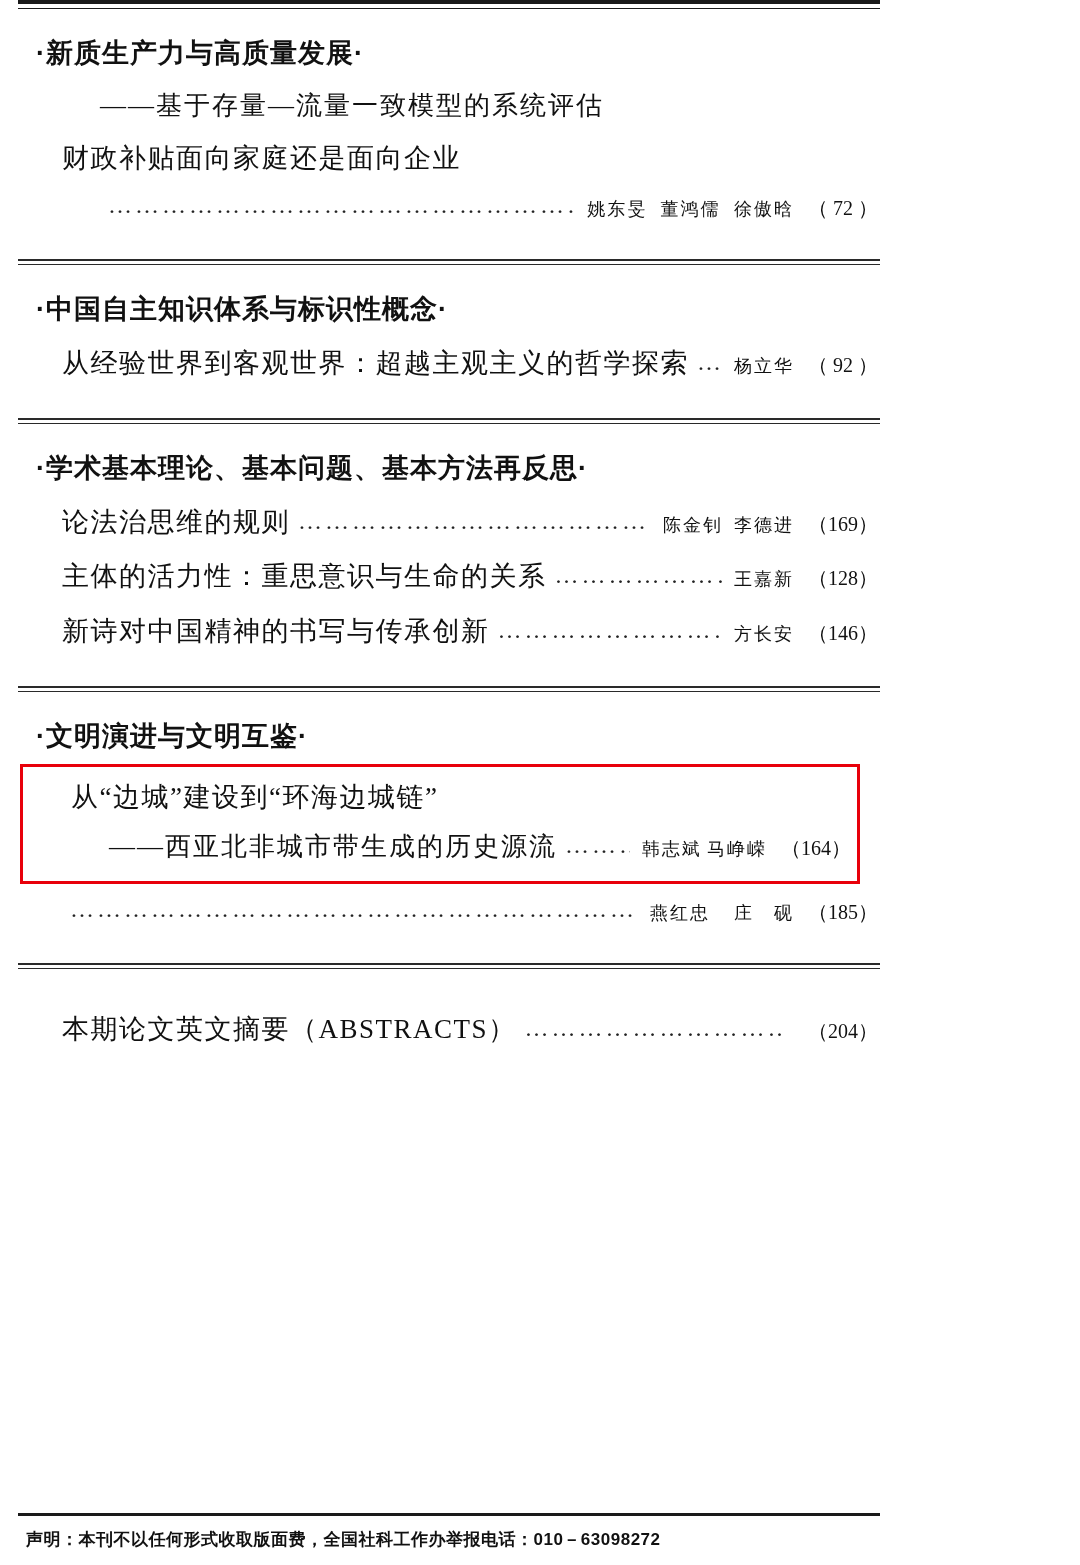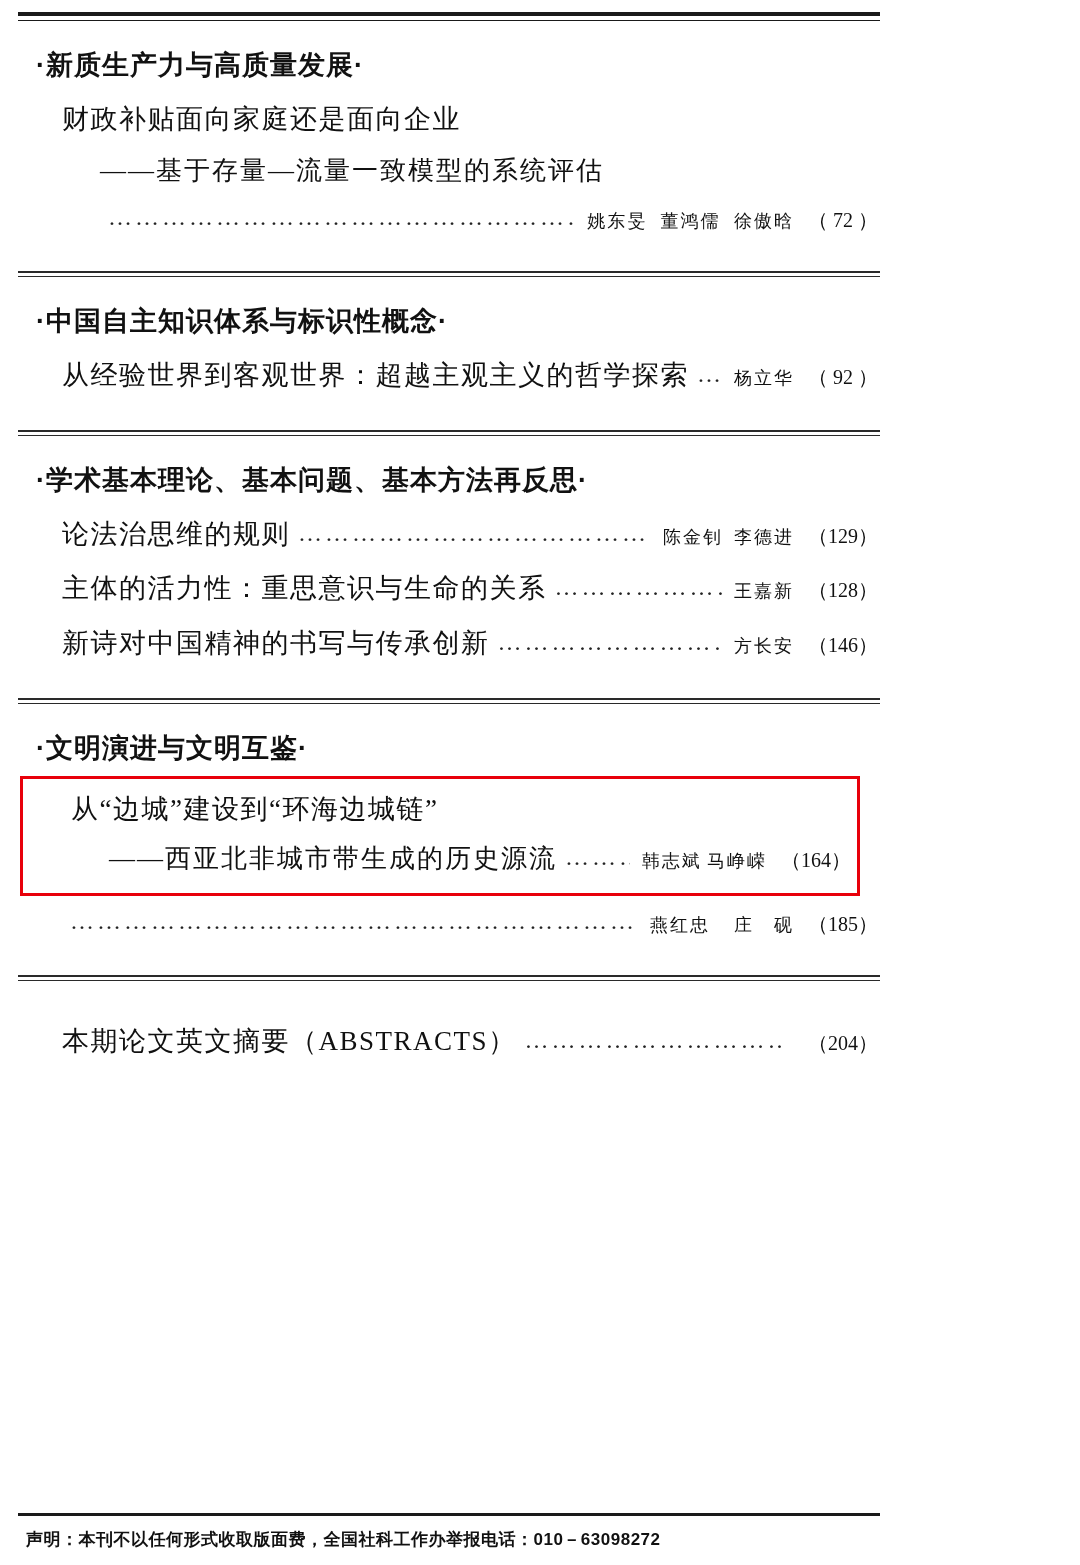--- a/index.html
+++ b/index.html
@@ -12,21 +12,21 @@
     background: #ffffff;
     font-family: "Liberation Serif", "DejaVu Serif", serif;
     color: #111111;
     position: relative;
     overflow: hidden;
   }
   .page {
     width: 898px;
     height: 1565px;
     box-sizing: border-box;
-    padding: 12px 18px;
+    padding: 0 18px;
     position: relative;
   }
 
   
   .rule-double-top {
     margin: 0 0 0 0;
     border: 0;
     border-top: 4px solid #1a1a1a;
     border-bottom: 1px solid #1a1a1a;
     height: 4px;
@@ -142,26 +142,26 @@
 <body>
 
 <div class="page">
 
   <hr class="rule-double-top">
 
   <div class="section">
     <div class="section-title">·新质生产力与高质量发展·</div>
 
     <div class="entry">
-      <div class="line indent1">
-        <span class="title-text">财政补贴面向家庭还是面向企业</span>
-      </div>
       <div class="line indent2">
         <span class="sub-title">——基于存量—流量一致模型的系统评估</span>
       </div>
+      <div class="line indent1">
+        <span class="title-text">财政补贴面向家庭还是面向企业</span>
+      </div>
       <div class="line indent2">
         <span class="leader">……………………………………………………………………………………………………………………</span>
         <span class="authors">姚东旻</span>
         <span class="author-gap"></span>
         <span class="authors">董鸿儒</span>
         <span class="author-gap"></span>
         <span class="authors">徐傲晗</span>
         <span class="page-num">（ 72 ）</span>
       </div>
     </div>
@@ -189,21 +189,21 @@
   <div class="section">
     <div class="section-title">·学术基本理论、基本问题、基本方法再反思·</div>
 
     <div class="entry">
       <div class="line indent1">
         <span class="title-text">论法治思维的规则</span>
         <span class="leader">……………………………………………………………………………………………………………………</span>
         <span class="authors">陈金钊</span>
         <span class="author-gap"></span>
         <span class="authors">李德进</span>
-        <span class="page-num">（129）</span>
+        <span class="page-num">（169）</span>
       </div>
     </div>
 
     <div class="entry">
       <div class="line indent1">
         <span class="title-text">主体的活力性：重思意识与生命的关系</span>
         <span class="leader">……………………………………………………………………………………………………………………</span>
         <span class="authors">王嘉新</span>
         <span class="page-num">（128）</span>
       </div>

